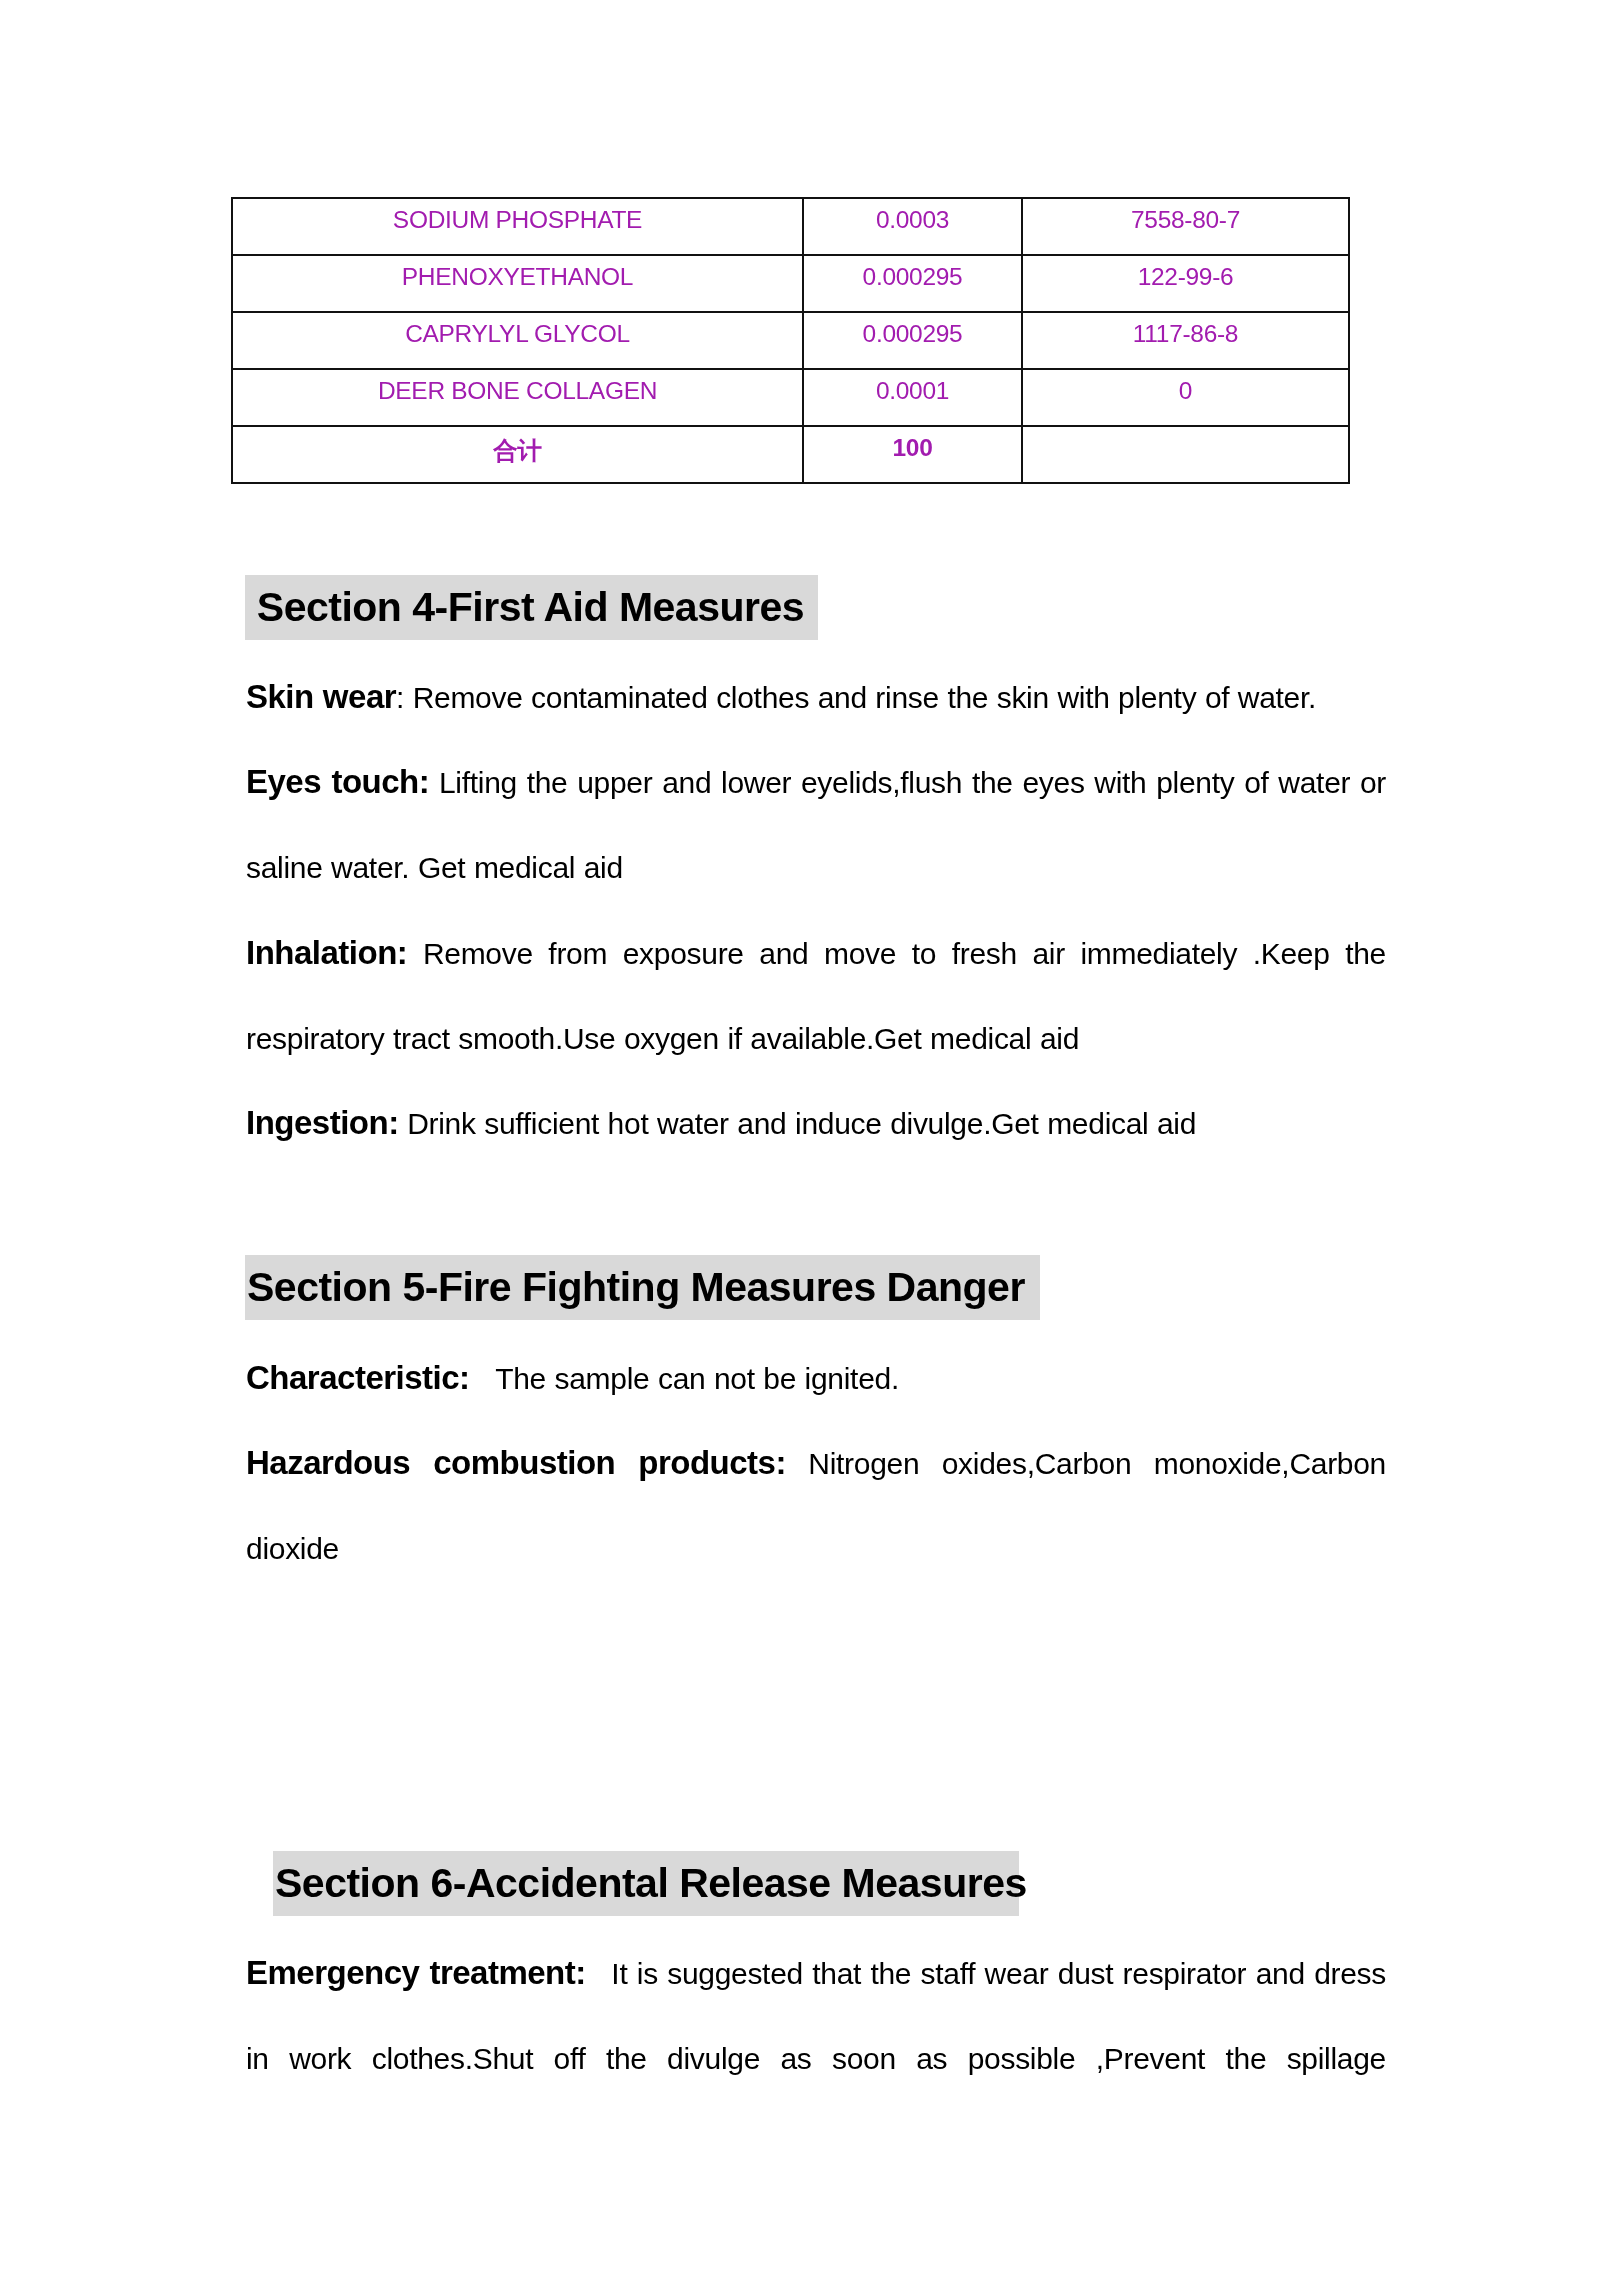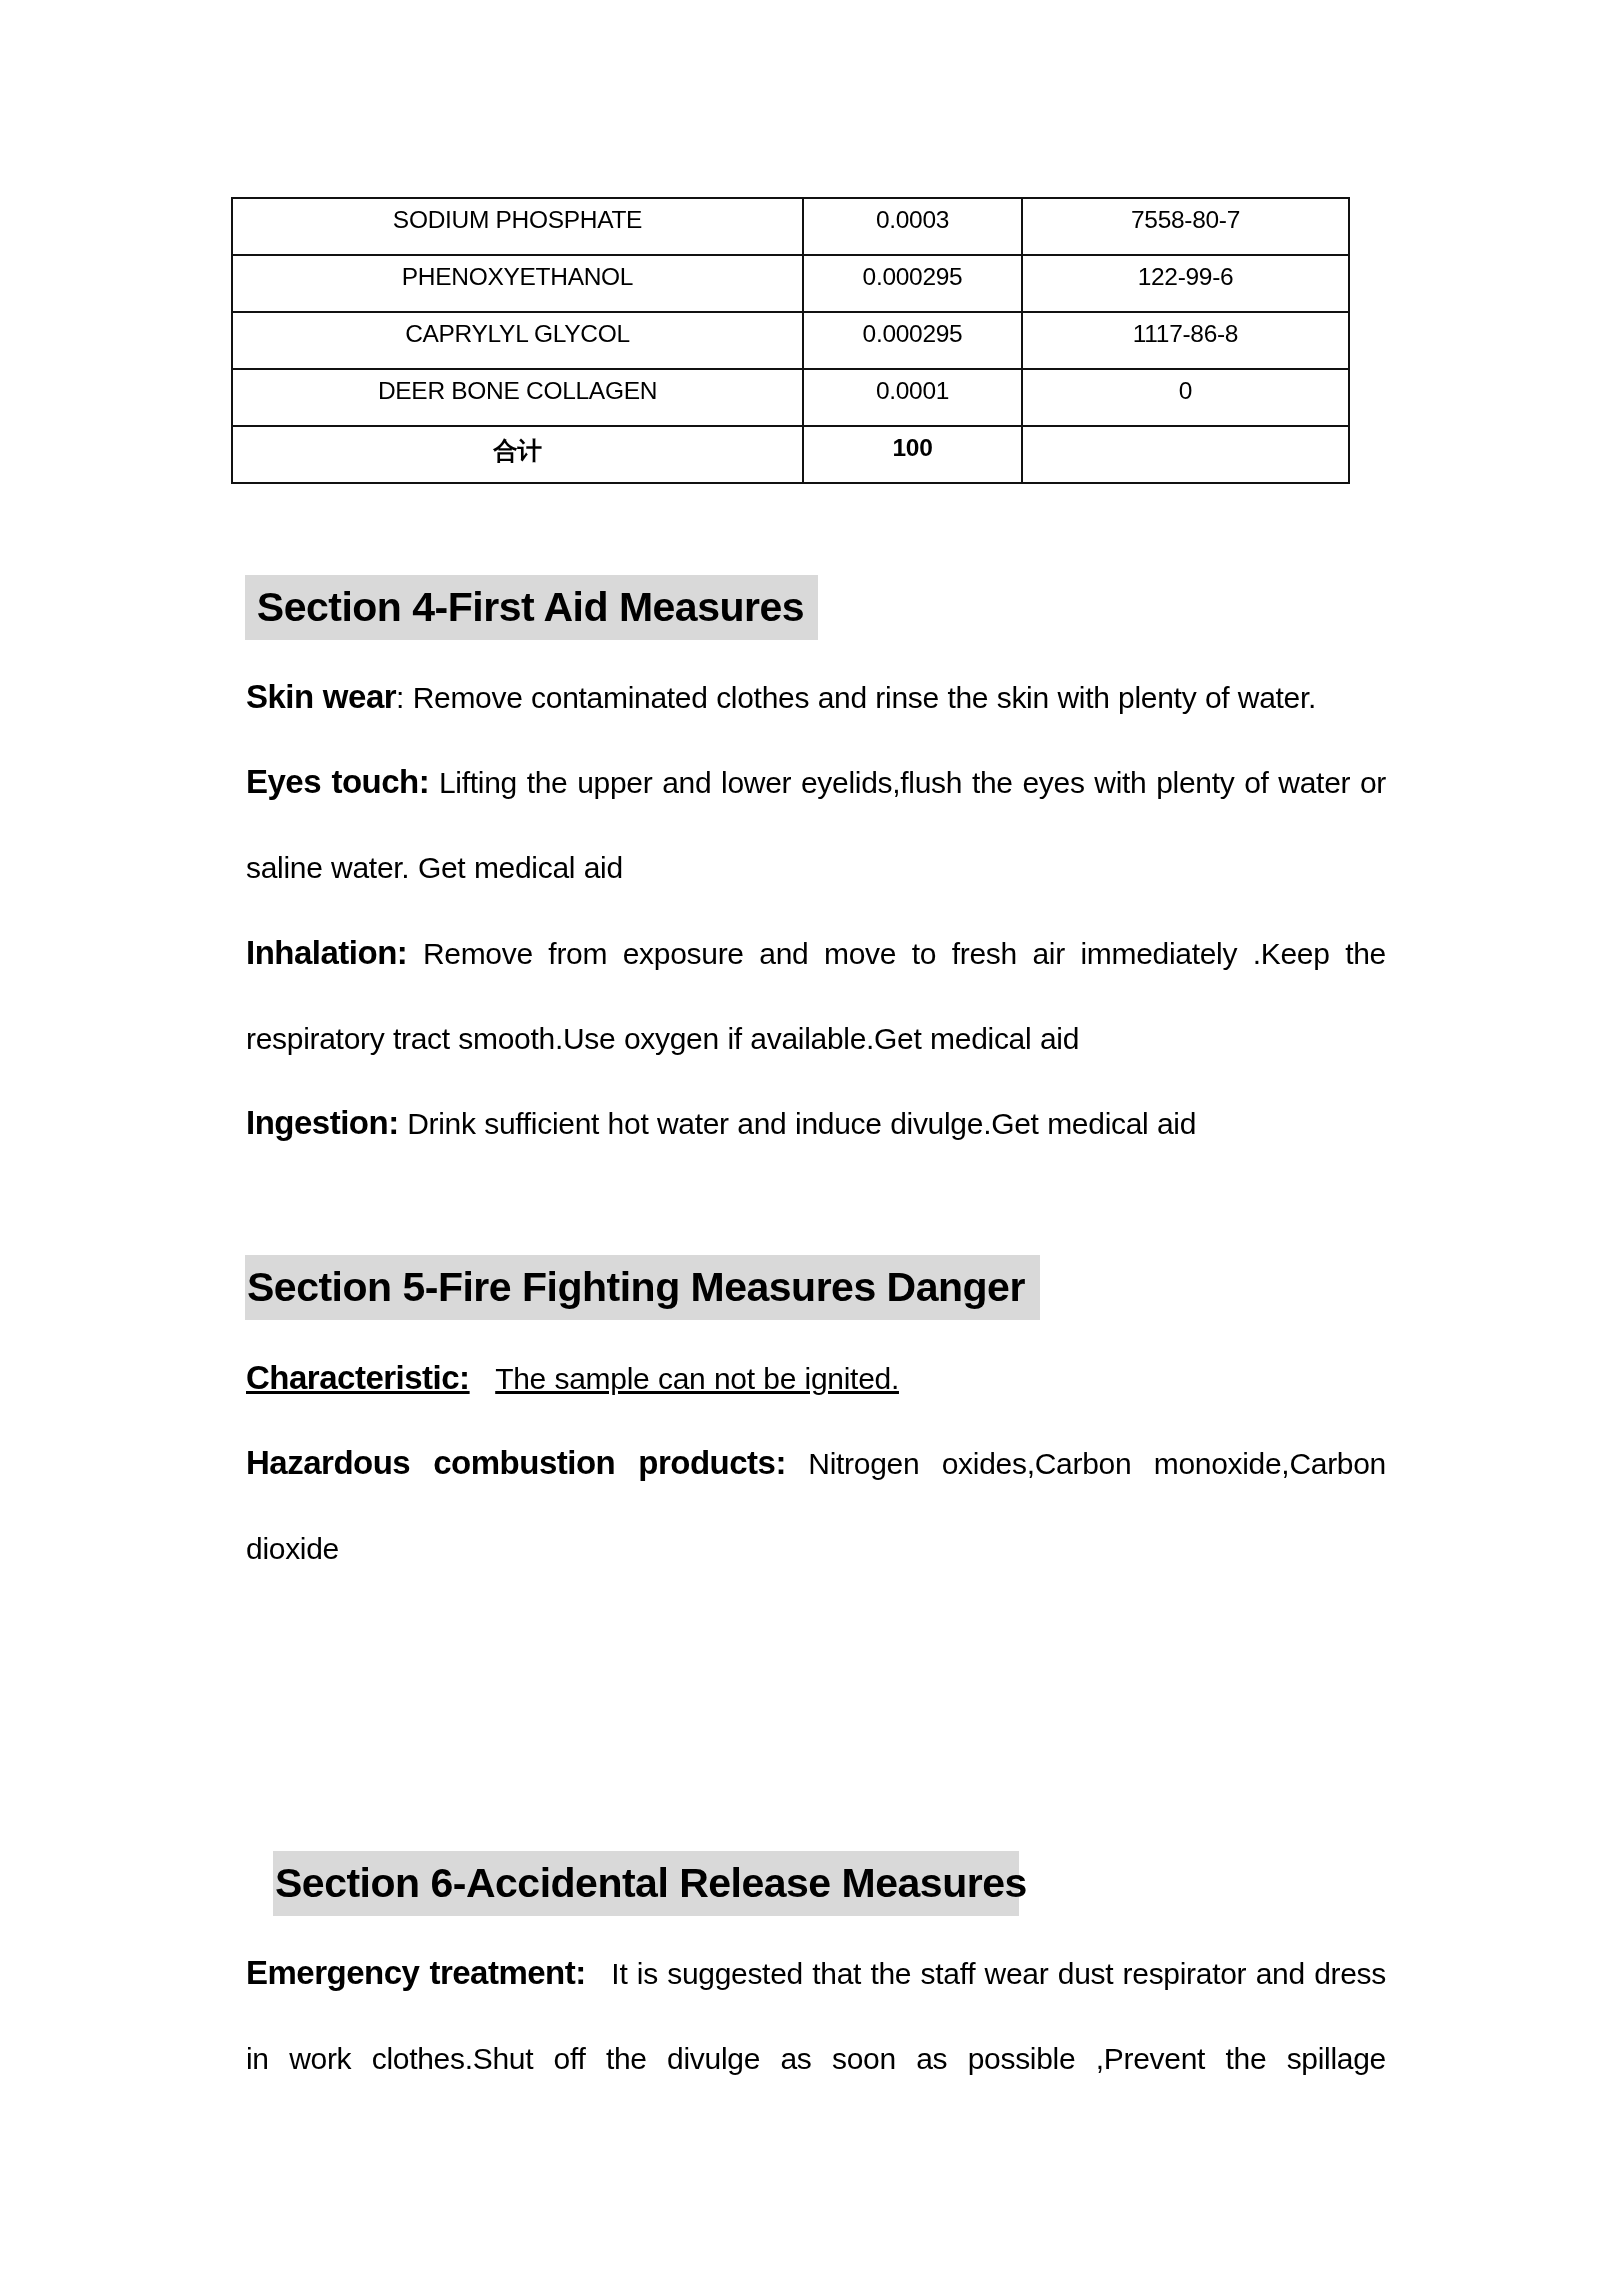--- a/index.html
+++ b/index.html
@@ -9,21 +9,21 @@
     color: #000000;
   }
   .page { position: absolute; left: 0; top: 0; width: 1623px; height: 2295px; }
 
   
   table.ingredients {
     position: absolute; left: 231px; top: 197px;
     width: 1117px;
     border-collapse: collapse;
     table-layout: fixed;
-    color: #000000;
+    color: #a21caf;
     font-size: 24.5px;
   }
   table.ingredients td {
     border: 2px solid #111111;
     height: 57px;
     padding: 0;
     text-align: center;
     vertical-align: top;
     padding-top: 7.2px;
     box-sizing: border-box;
@@ -61,21 +61,21 @@
     word-spacing: 0.5px;
   }
   .para .label { font-weight: bold; font-size: 33px; letter-spacing: -0.5px; }
   .para .gap { display: inline-block; width: 25.6px; }
 
   #p-skin { top: 654px; }
   #p-eyes { top: 739px; }
   #p-inhal { top: 910px; }
   #p-ingest { top: 1080px; }
 
-  #p-char { top: 1335px; text-decoration: underline; }
+  #p-char { top: 1335px; }
   #p-haz { top: 1420px; }
   #p-firem { top: 1590px; }
 
   #p-emerg { top: 1930px; }
 
   .just-last { text-align-last: left; }
 </style>
 </head>
 <body>
 

